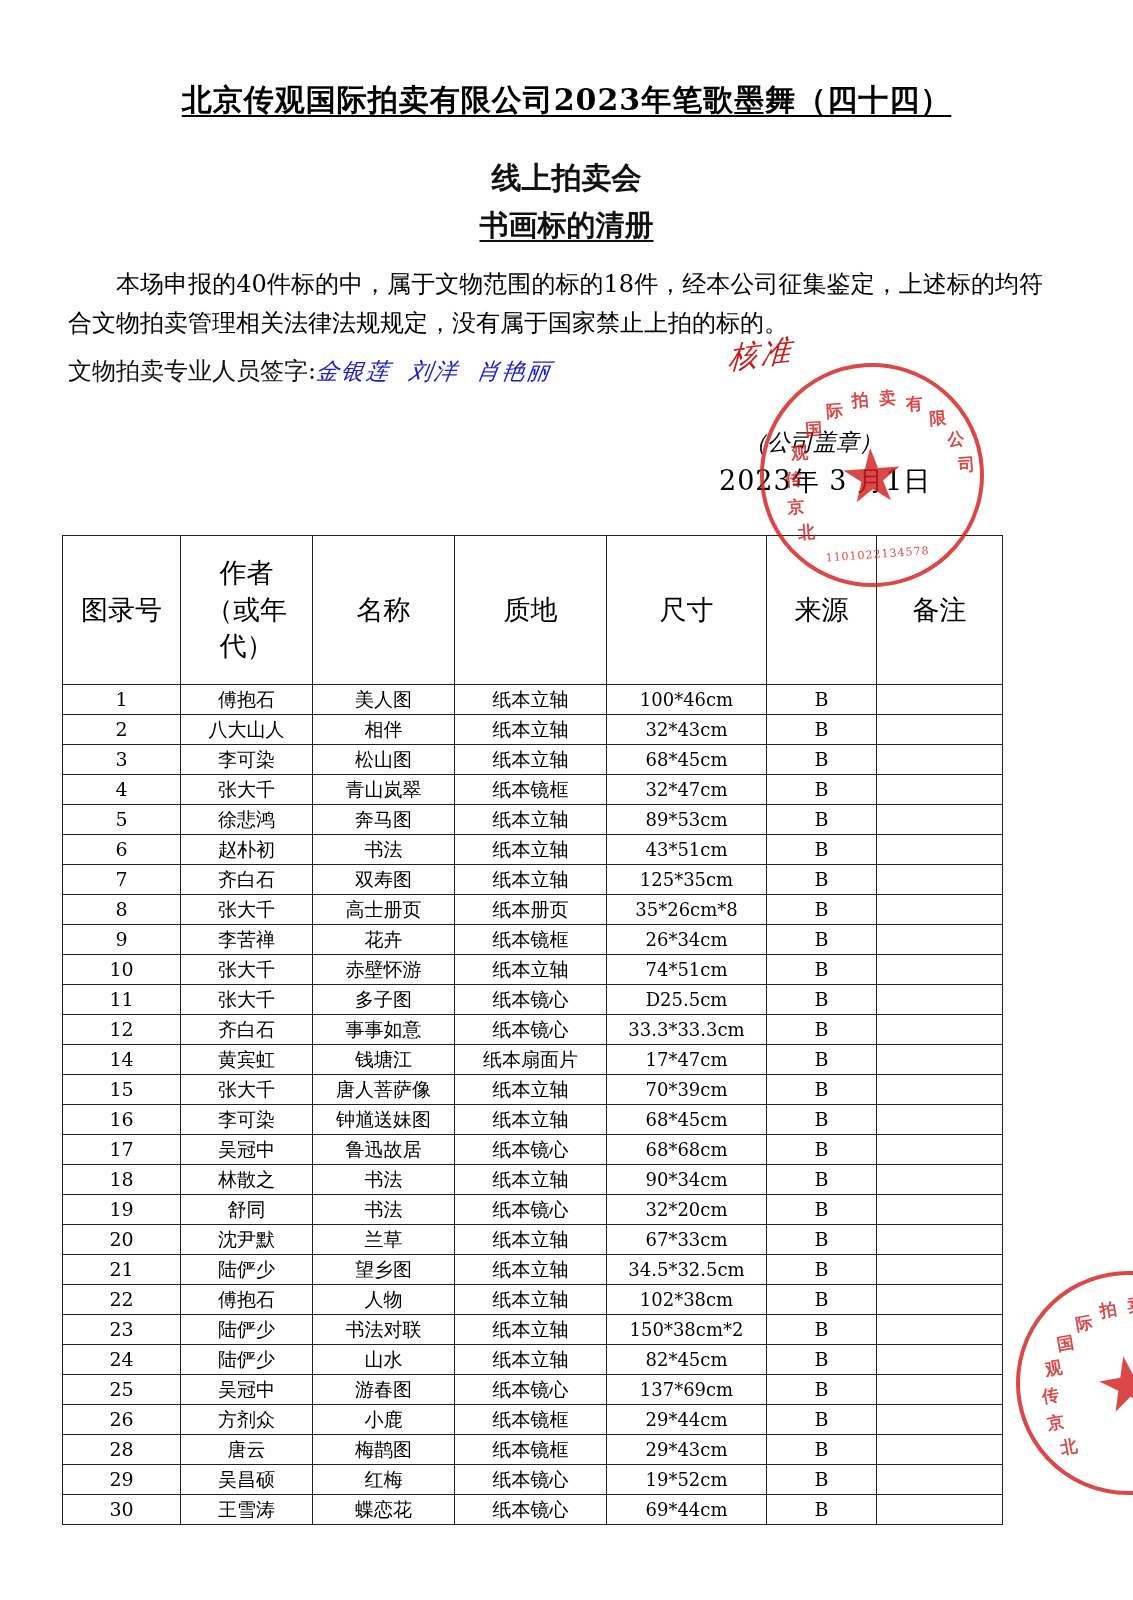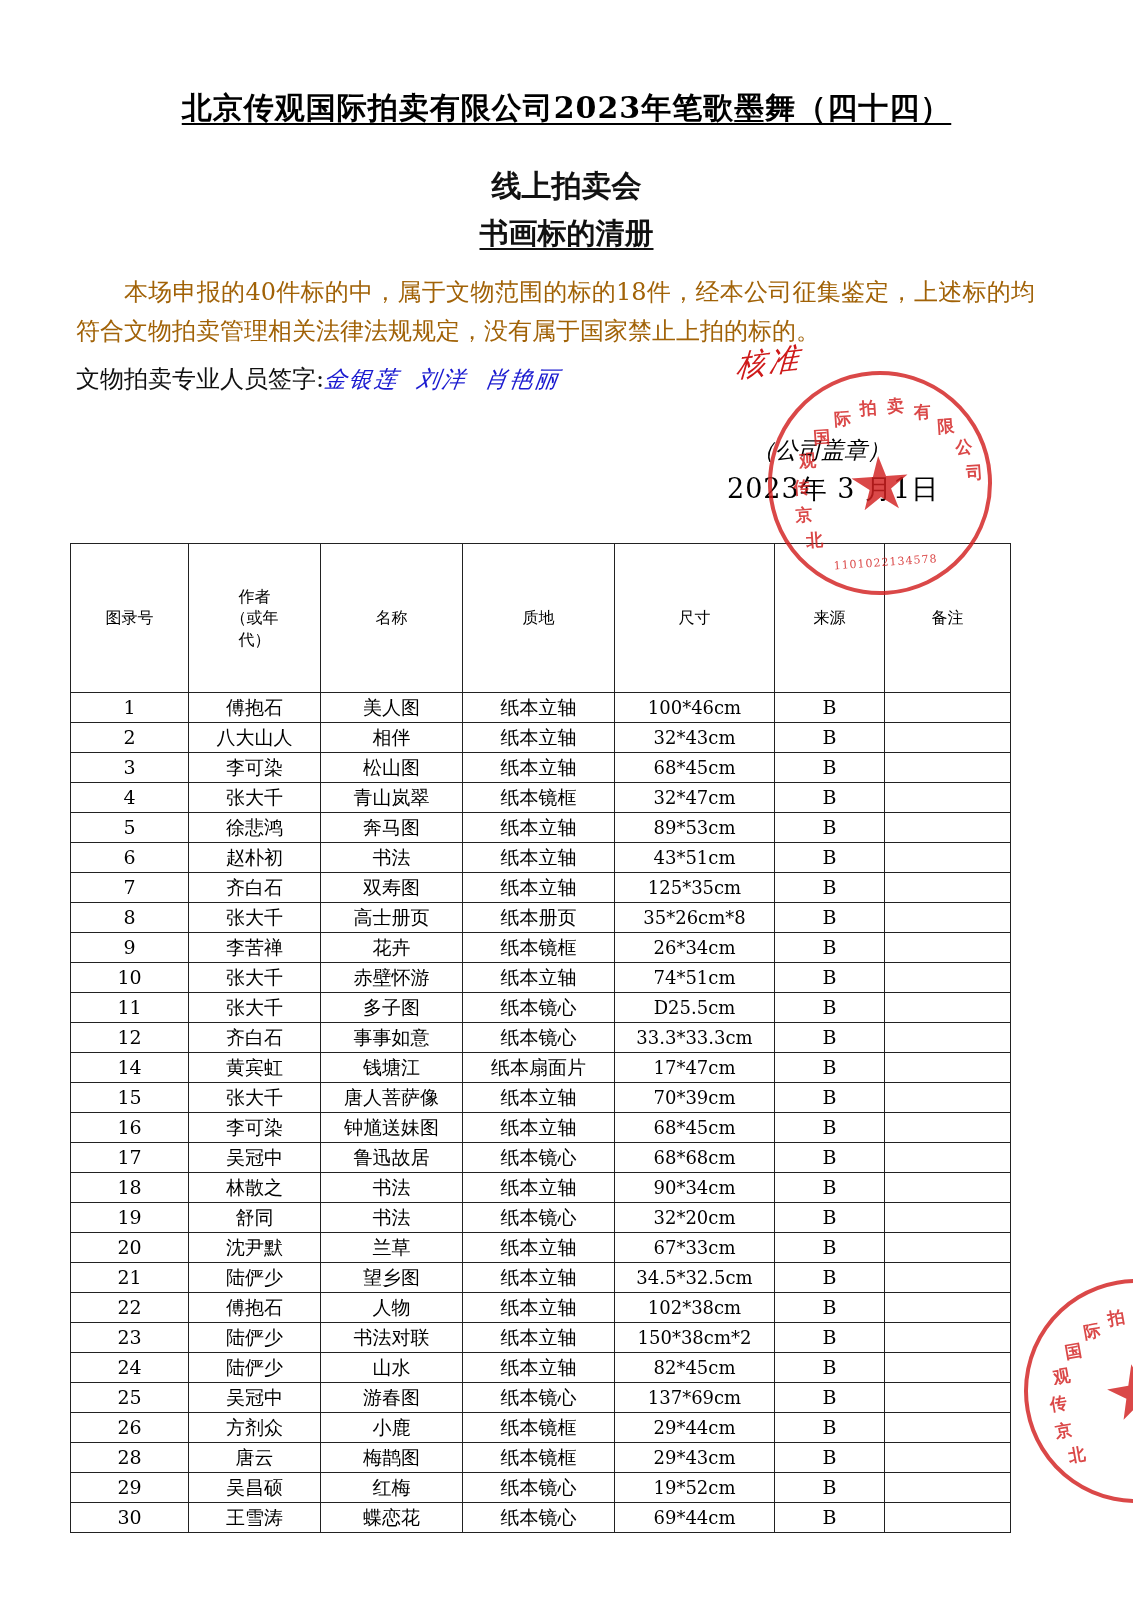--- a/index.html
+++ b/index.html
@@ -11,21 +11,21 @@
     width: 1133px;
     height: 1600px;
     position: relative;
     font-family: "DejaVu Serif", "Liberation Serif", serif;
     color: #111;
     overflow: hidden;
   }
   .page {
     position: absolute;
     inset: 0;
-    padding: 8px;
+    padding: 0;
   }
 
   
   .title-block {
     text-align: center;
     margin-top: 78px;
   }
   .title-line {
     font-size: 30px;
     font-weight: 700;
@@ -53,21 +53,21 @@
     text-decoration-thickness: 2px;
   }
 
   
   .para {
     margin: 14px 90px 0 68px;
     font-size: 24px;
     line-height: 1.62;
     text-align: justify;
     text-indent: 48px;
-    color: #a16207;
+    color: #000000;
   }
   .sig-line {
     margin: 10px 62px 0 68px;
     font-size: 24px;
     line-height: 1.5;
     position: relative;
     height: 60px;
   }
   .sig-label {
     display: inline-block;
@@ -198,21 +198,21 @@
     font-size: 19px;
     color: #000;
     padding: 0;
     height: 29px;
     line-height: 29px;
     overflow: hidden;
     white-space: nowrap;
   }
   thead th {
     height: 148px;
-    font-size: 16px;
+    font-size: 27px;
     font-weight: 400;
     line-height: 1.35;
     vertical-align: middle;
   }
   .col-idx   { width: 118px; }
   .col-author{ width: 132px; }
   .col-name  { width: 142px; }
   .col-mat   { width: 152px; }
   .col-size  { width: 160px; }
   .col-src   { width: 110px; }

